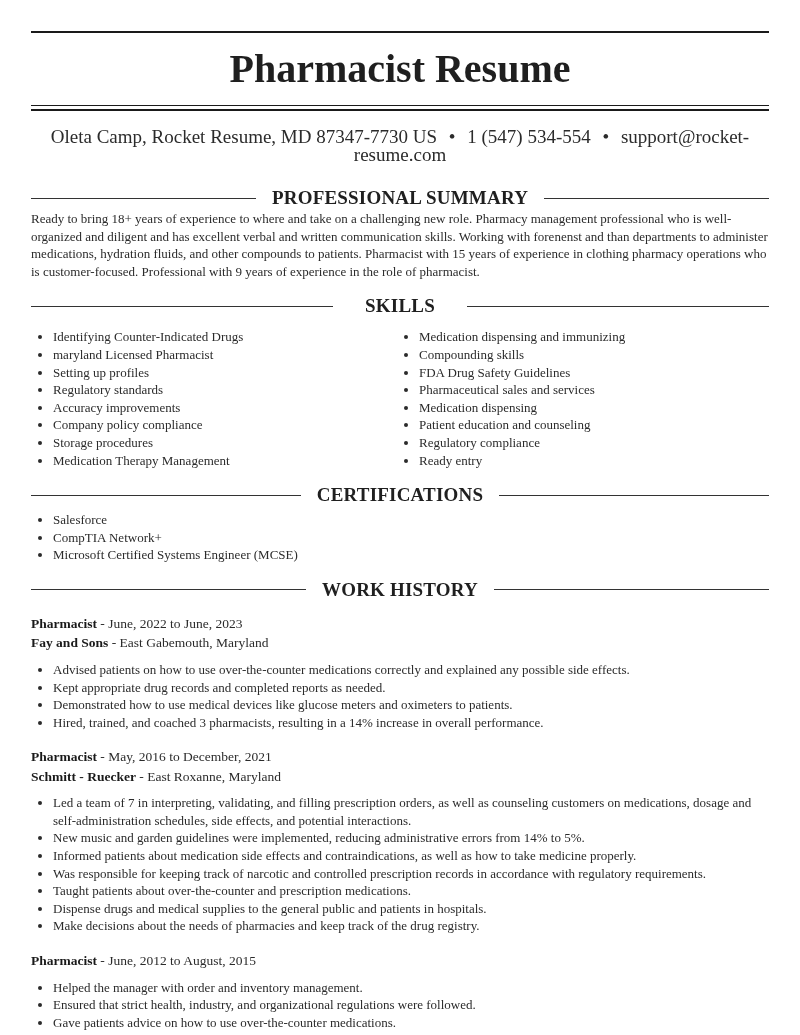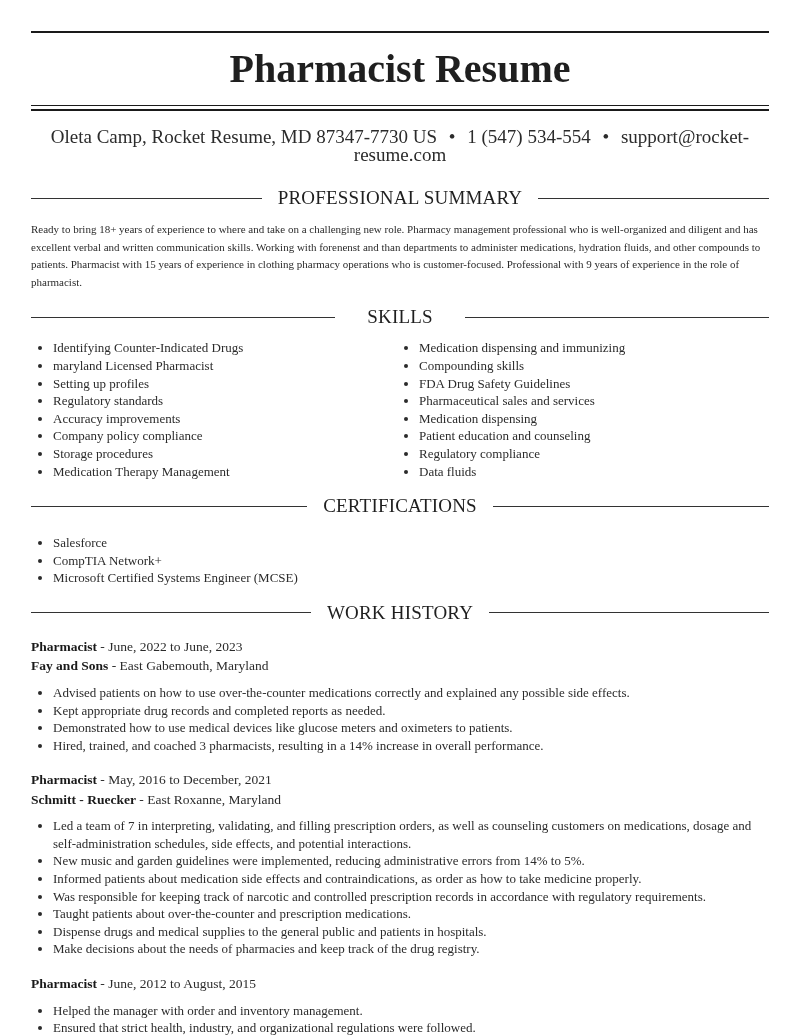--- a/index.html
+++ b/index.html
@@ -15,34 +15,34 @@
     margin: 14px 0 0 0; line-height: 44px; height: 56px;
   }
   .double-rule { border-top: 1px solid #1a1a1a; margin-top: 2px; }
   .double-rule2 { border-top: 2px solid #1a1a1a; margin-top: 3px; }
   .contact {
     text-align: center; font-size: 19px; color: #2b2b2b;
     margin-top: 17px; line-height: 18px;
   }
   .contact .sep { margin: 0 7px; }
   .section-head {
-    display: flex; align-items: center; margin-top: 22px; height: 24px;
+    display: flex; align-items: center; margin-top: 22px; height: 24px; font-weight: bold;
   }
   .section-head .line { flex: 1; border-top: 1px solid #333; }
   .section-head .label {
     font-size: 19px; color: #1f1f1f; padding: 0 16px; letter-spacing: 0.2px;
   }
   .summary {
-    font-size: 11px; line-height: 17.6px; margin-top: 11px; color: #2b2b2b;
+    font-size: 13px; line-height: 17.6px; margin-top: 0; color: #2b2b2b;
   }
   ul { margin: 0; padding-left: 22px; }
   li { font-size: 13px; line-height: 17.6px; color: #2b2b2b; }
   .skills { display: flex; margin-top: 10px; }
   .skills ul { flex: 1; }
-  .certs { margin-top: 16px; }
+  .certs { margin-top: 4px; }
   .job { margin-top: 12px; }
   .job + .job { margin-top: 16px; }
   .job-line { font-size: 13.5px; line-height: 19.5px; color: #2b2b2b; }
   .job-line b { color: #1a1a1a; }
   .job ul { margin-top: 8px; }
 </style>
 </head>
 <body>
 
 <div class="page">
@@ -83,21 +83,21 @@
       <li>Medication Therapy Management</li>
     </ul>
     <ul style="padding-left:16px;">
       <li>Medication dispensing and immunizing</li>
       <li>Compounding skills</li>
       <li>FDA Drug Safety Guidelines</li>
       <li>Pharmaceutical sales and services</li>
       <li>Medication dispensing</li>
       <li>Patient education and counseling</li>
       <li>Regulatory compliance</li>
-      <li>Data fluids</li>
+      <li>Ready entry</li>
     </ul>
   </div>
 
   <div class="section-head" style="margin-top:14px;">
     <div class="line"></div>
     <div class="label">CERTIFICATIONS</div>
     <div class="line"></div>
   </div>
   <ul class="certs">
     <li>Salesforce</li>
@@ -129,21 +129,21 @@
   <div class="job">
     <div class="job-line">
       <b>Pharmacist</b> - <span>May, 2016 to December, 2021</span>
     </div>
     <div class="job-line">
       <b>Schmitt - Ruecker</b> - <span>East Roxanne, Maryland</span>
     </div>
     <ul>
       <li>Led a team of 7 in interpreting, validating, and filling prescription orders, as well as counseling customers on medications, dosage and self-administration schedules, side effects, and potential interactions.</li>
       <li>New music and garden guidelines were implemented, reducing administrative errors from 14% to 5%.</li>
-      <li>Informed patients about medication side effects and contraindications, as order as how to take medicine properly.</li>
+      <li>Informed patients about medication side effects and contraindications, as well as how to take medicine properly.</li>
       <li>Was responsible for keeping track of narcotic and controlled prescription records in accordance with regulatory requirements.</li>
       <li>Taught patients about over-the-counter and prescription medications.</li>
       <li>Dispense drugs and medical supplies to the general public and patients in hospitals.</li>
       <li>Make decisions about the needs of pharmacies and keep track of the drug registry.</li>
     </ul>
   </div>
 
   <div class="job">
     <div class="job-line">
       <b>Pharmacist</b> - <span>June, 2012 to August, 2015</span>

